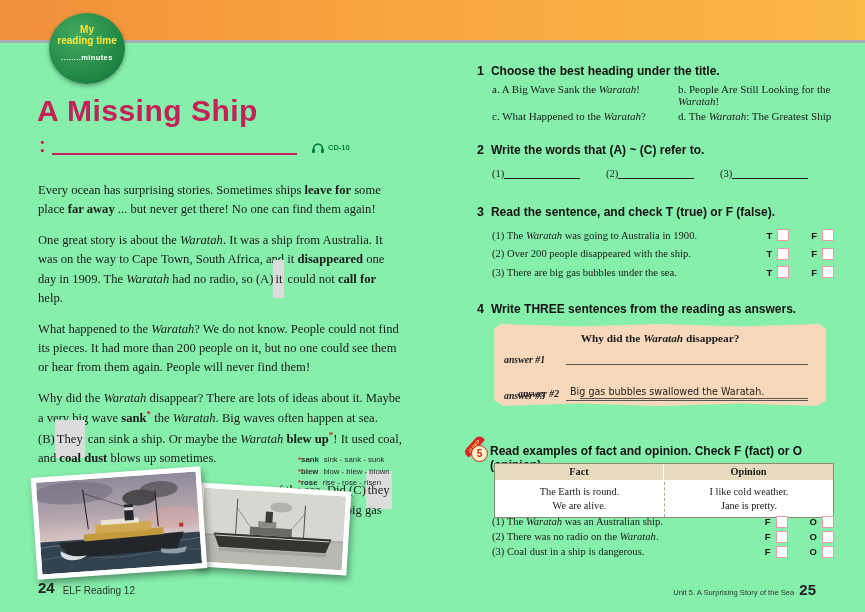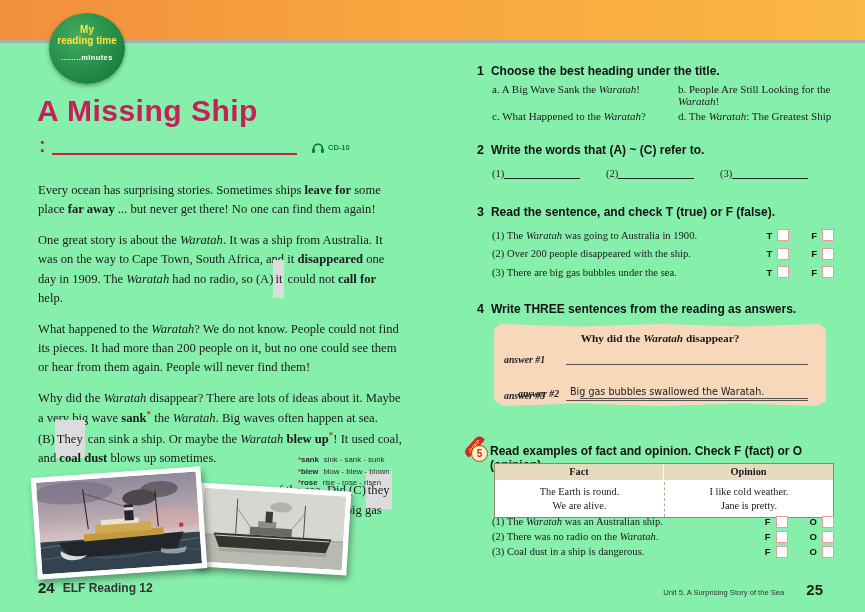--- a/index.html
+++ b/index.html
@@ -37,25 +37,25 @@
 
   .glossary{position:absolute;left:298px;top:454px;font-size:7.8px;line-height:11.5px;color:#2b2b2b;
             font-family:"Liberation Sans",sans-serif;}
   .glossary .ast{color:#c8232c;font-weight:bold;}
   .glossary .w{font-weight:bold;margin-right:5px;}
 
   .polaroid{position:absolute;background:#fff;box-shadow:2px 4px 7px rgba(0,0,0,.38);padding:5px;}
   .pol-left{left:34px;top:472px;transform:rotate(-4deg);z-index:3;}
   .pol-right{left:197px;top:487px;transform:rotate(3.5deg);z-index:2;}
 
-  .foot-left{position:absolute;left:38px;top:579px;display:flex;align-items:center;gap:8px;
+  .foot-left{position:absolute;left:38px;top:579px;display:flex;align-items:flex-end;gap:8px;
              font-family:"Liberation Sans",sans-serif;}
   .foot-left .num{font-size:15px;font-weight:800;color:#222;}
-  .foot-left .book{font-size:12px;font-weight:bold;color:#333;}
-  .foot-right{position:absolute;right:42px;top:581px;display:flex;align-items:baseline;gap:22px;
+  .foot-left .book{font-size:10px;font-weight:normal;color:#333;}
+  .foot-right{position:absolute;right:49px;top:581px;display:flex;align-items:baseline;gap:5px;
               font-family:"Liberation Sans",sans-serif;}
   .foot-right .unit{font-size:7.6px;color:#333;}
   .foot-right .num{font-size:15px;font-weight:800;color:#222;}
 
   
   .q{position:absolute;left:477px;width:357px;}
   .q-head{display:flex;gap:7px;align-items:baseline;font-family:"Liberation Sans",sans-serif;}
   .q-num{font-weight:800;font-size:12.5px;color:#111;}
   .q-prompt{font-weight:bold;font-size:12px;color:#111;}
 

